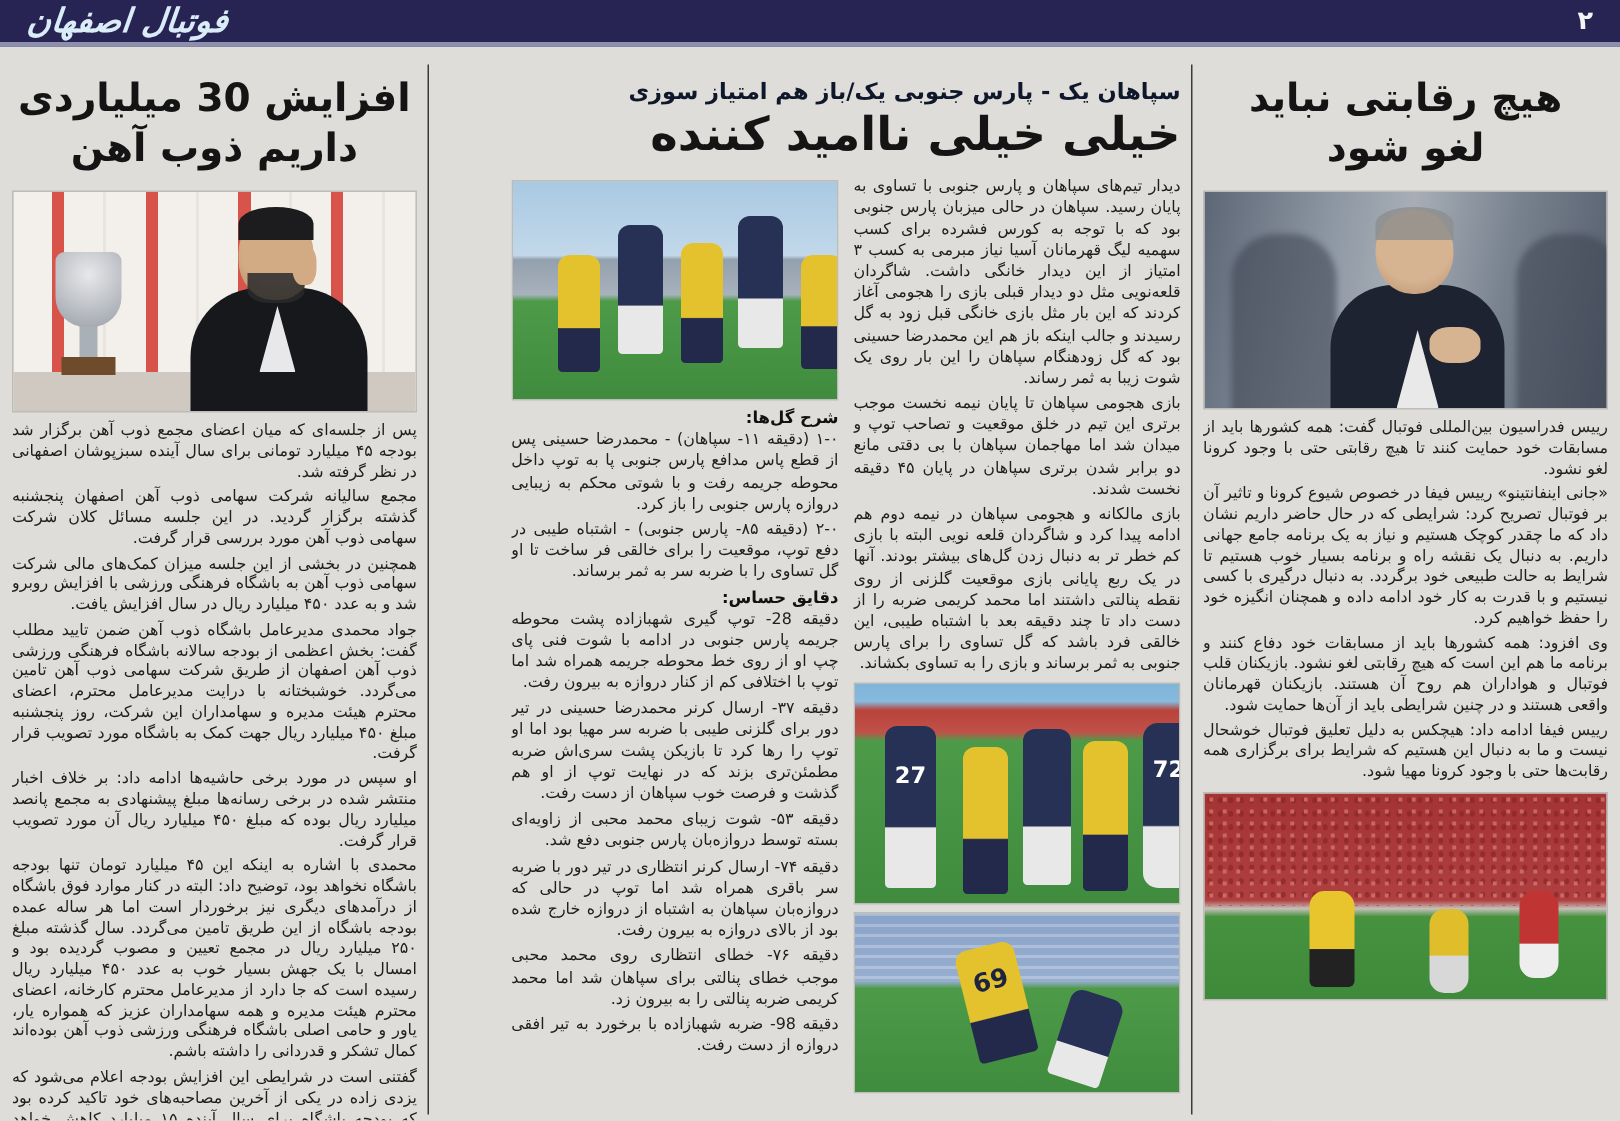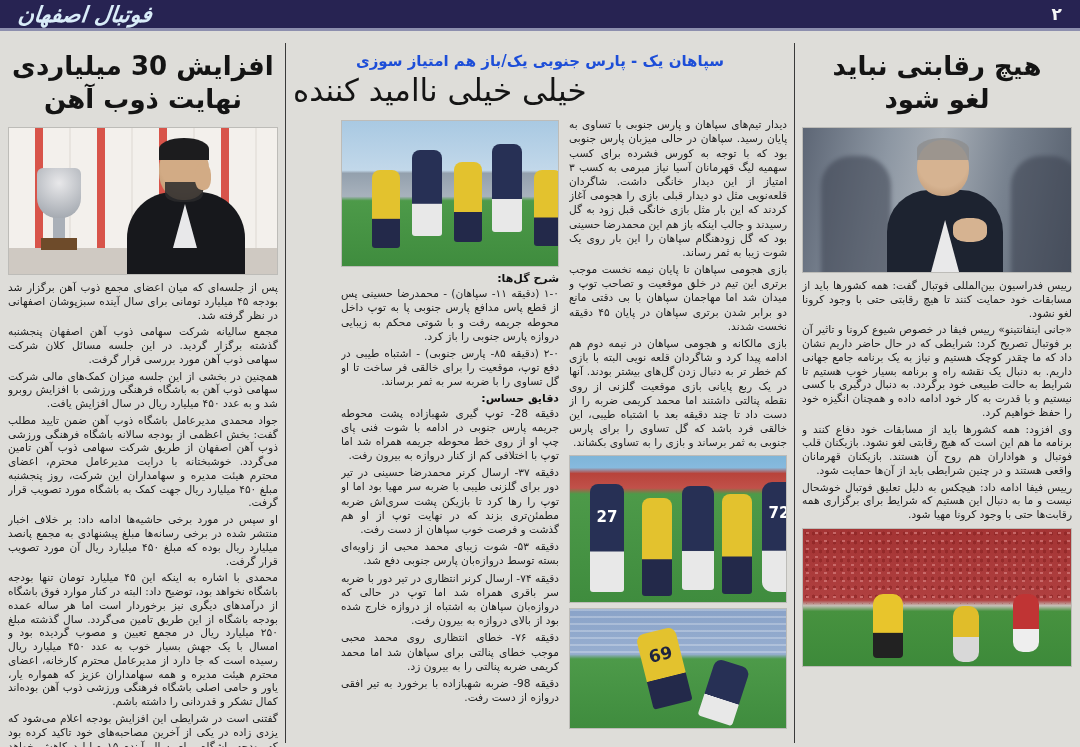--- a/index.html
+++ b/index.html
@@ -19,23 +19,23 @@
   .content { position:absolute; top:40px; right:0; width:1080px; height:707px;
     display:flex; flex-direction:row; padding:0 8px; gap:7px; }
   .vrule { width:1px; background:#3a3a3a; height:700px; margin-top:3px; }
   .col { overflow:hidden; }
   .col-right { width:272px; }
   .col-middle { width:498px; }
   .col-left { width:272px; }
 
   .headline { text-align:center; font-weight:900; color:#141414; line-height:1.25;
     font-size:26px; padding:10px 0 8px; letter-spacing:-0.5px; }
-  .headline-lg { text-align:left; font-weight:400; color:#141414; line-height:1.2;
+  .headline-lg { text-align:right; font-weight:700; color:#141414; line-height:1.2;
     font-size:31px; padding:2px 0 8px; }
-  .kicker { text-align:center; font-weight:bold; color:#1d4ed8; font-size:15px; padding-top:12px; }
+  .kicker { text-align:right; font-weight:bold; color:#0f172a; font-size:15px; padding-top:12px; }
 
   .body-text p { font-size:10.6px; line-height:1.3; color:#1e1e1e; text-align:justify;
     margin-bottom:3px; }
   .lead-heading { font-size:11px; font-weight:bold; color:#111; margin:2px 0 1px;text-align:right; }
 
   
   .photo { position:relative; width:100%; border:1px solid #bdbcb8; overflow:hidden; }
 
   
   .ph-infantino { height:146px; margin:4px 0 6px;
@@ -203,21 +203,21 @@
         </div>
 
       </div>
     </section>
 
     <div class="vrule"></div>
 
     <section class="col col-left">
       <h1 class="headline">
         <span>افزایش 30 میلیاردی</span><br>
-        <span>نهایت ذوب آهن</span>
+        <span>داریم ذوب آهن</span>
       </h1>
       <div class="photo ph-press">
         <div class="table"></div>
         <div class="trophy-stem"></div>
         <div class="trophy-base"></div>
         <div class="trophy-cup"></div>
         <div class="man-suit"></div>
         <div class="man-shirt"></div>
         <div class="man-head"></div>
         <div class="man-hair"></div>

